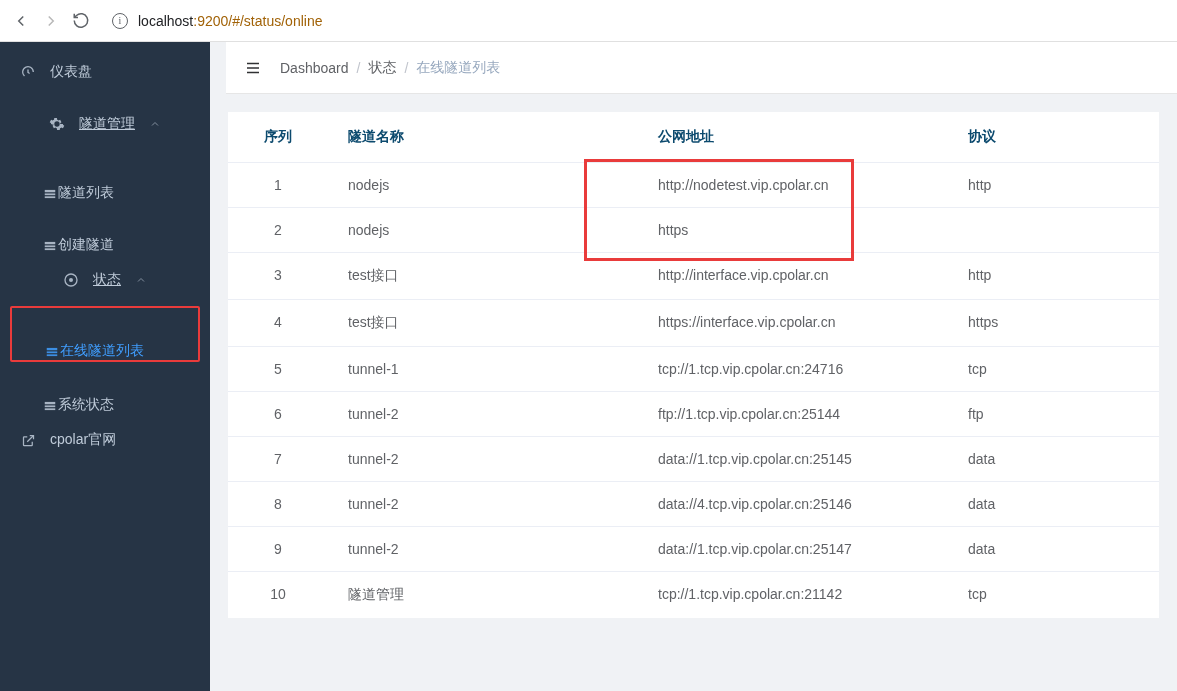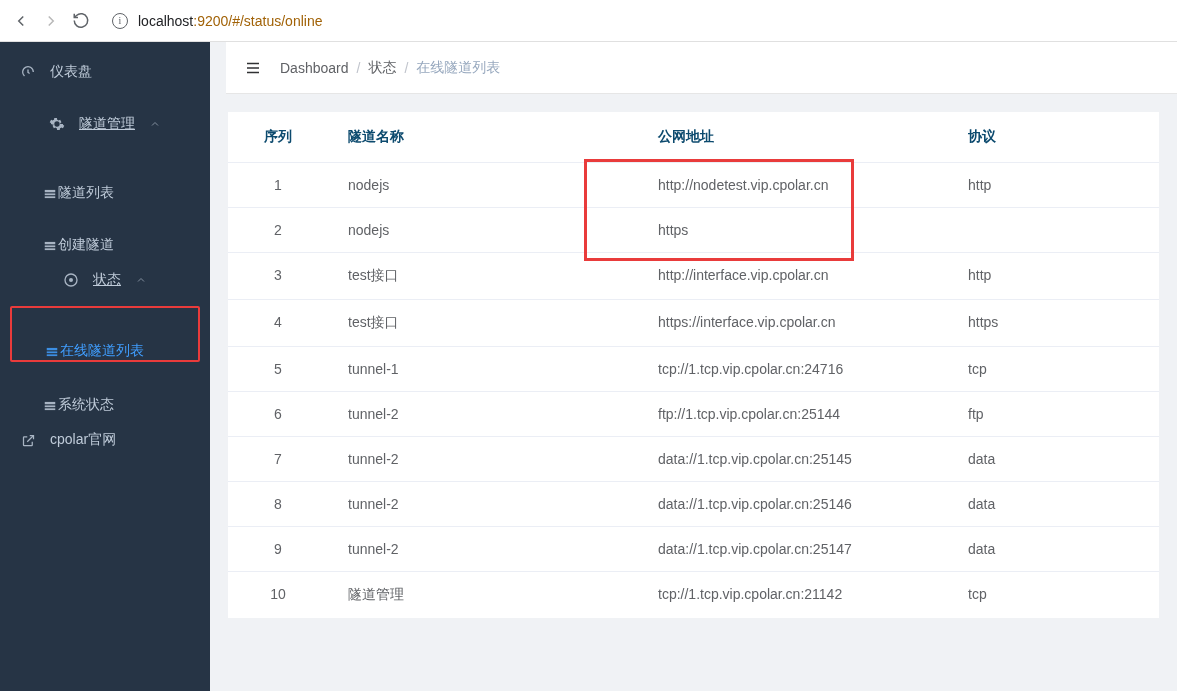--- a/index.html
+++ b/index.html
@@ -332,21 +332,21 @@
             </div>
             <div class="trow">
               <div class="td idx">7</div>
               <div class="td">tunnel-2</div>
               <div class="td">data://1.tcp.vip.cpolar.cn:25145</div>
               <div class="td">data</div>
             </div>
             <div class="trow">
               <div class="td idx">8</div>
               <div class="td">tunnel-2</div>
-              <div class="td">data://1.tcp.vip.cpolar.cn:25146</div>
+              <div class="td">data://4.tcp.vip.cpolar.cn:25146</div>
               <div class="td">data</div>
             </div>
             <div class="trow">
               <div class="td idx">9</div>
               <div class="td">tunnel-2</div>
               <div class="td">data://1.tcp.vip.cpolar.cn:25147</div>
               <div class="td">data</div>
             </div>
             <div class="trow">
               <div class="td idx">10</div>

